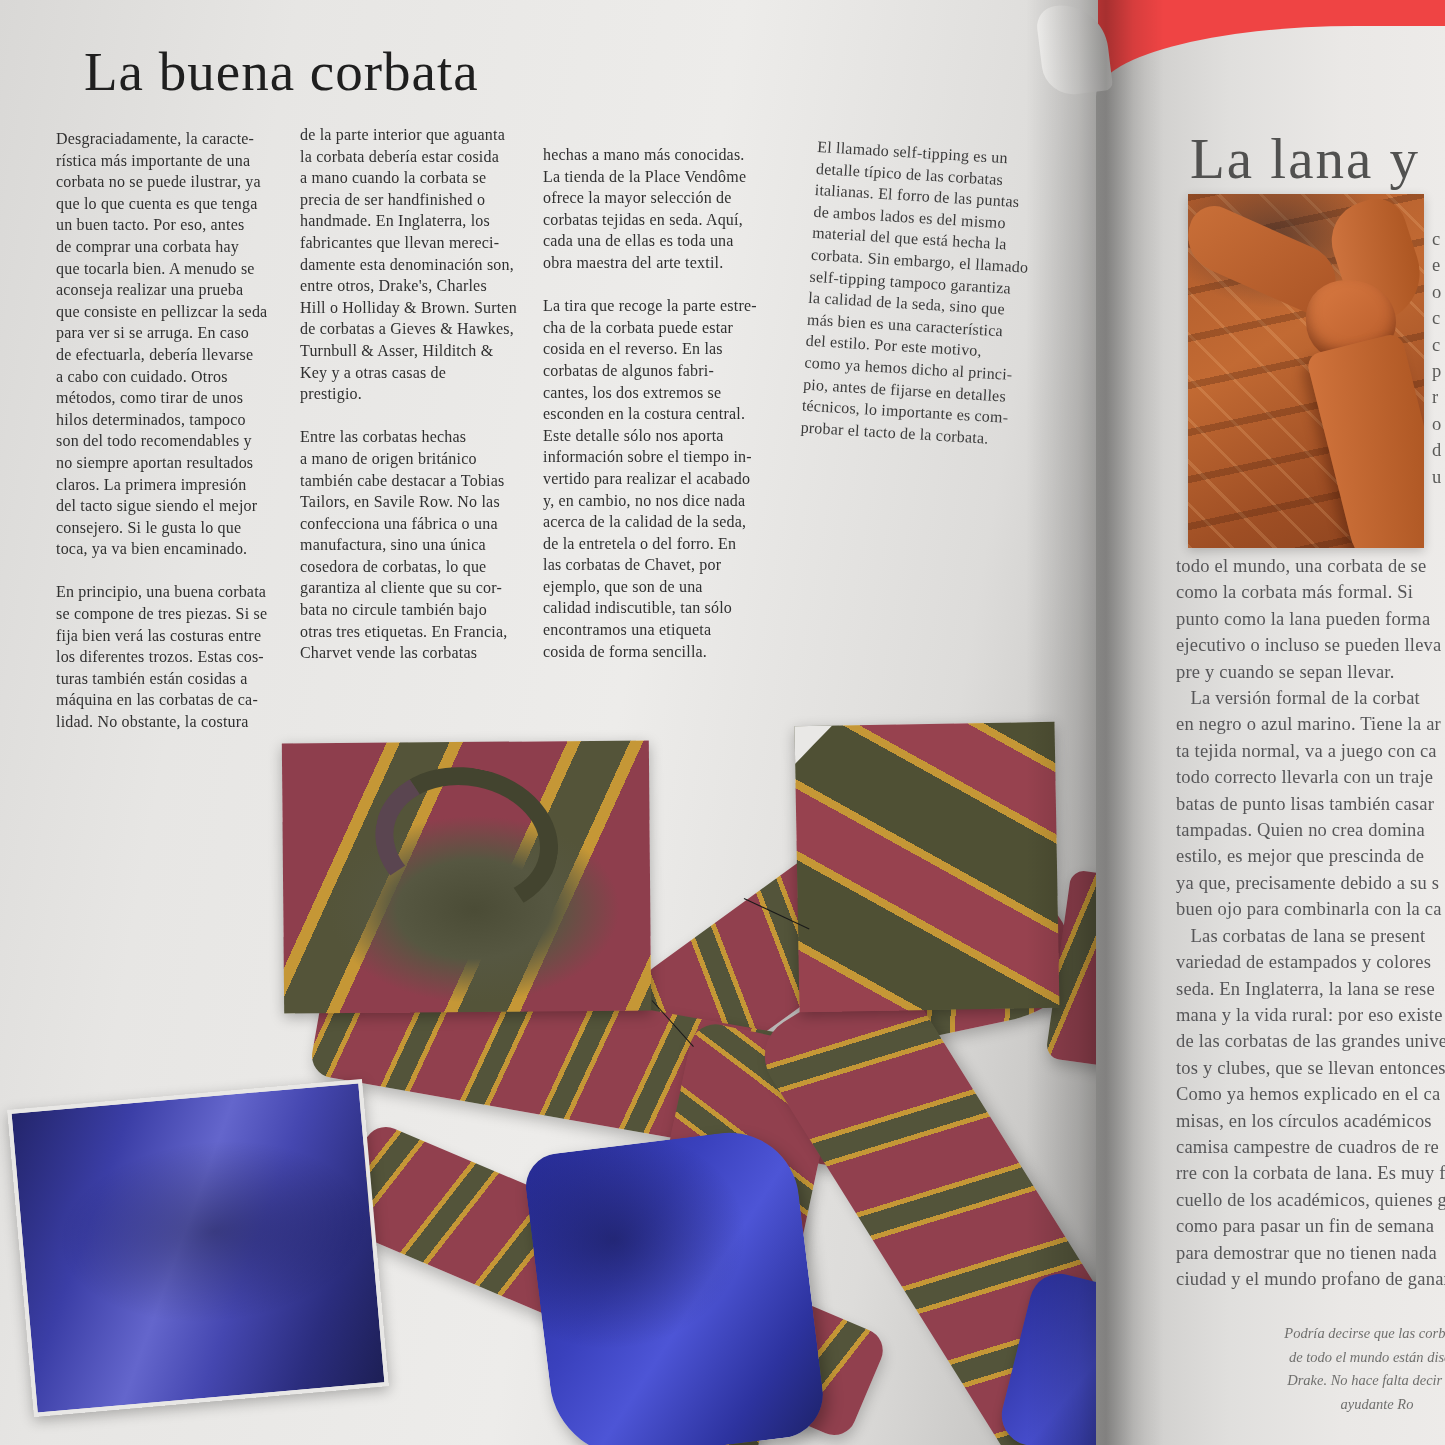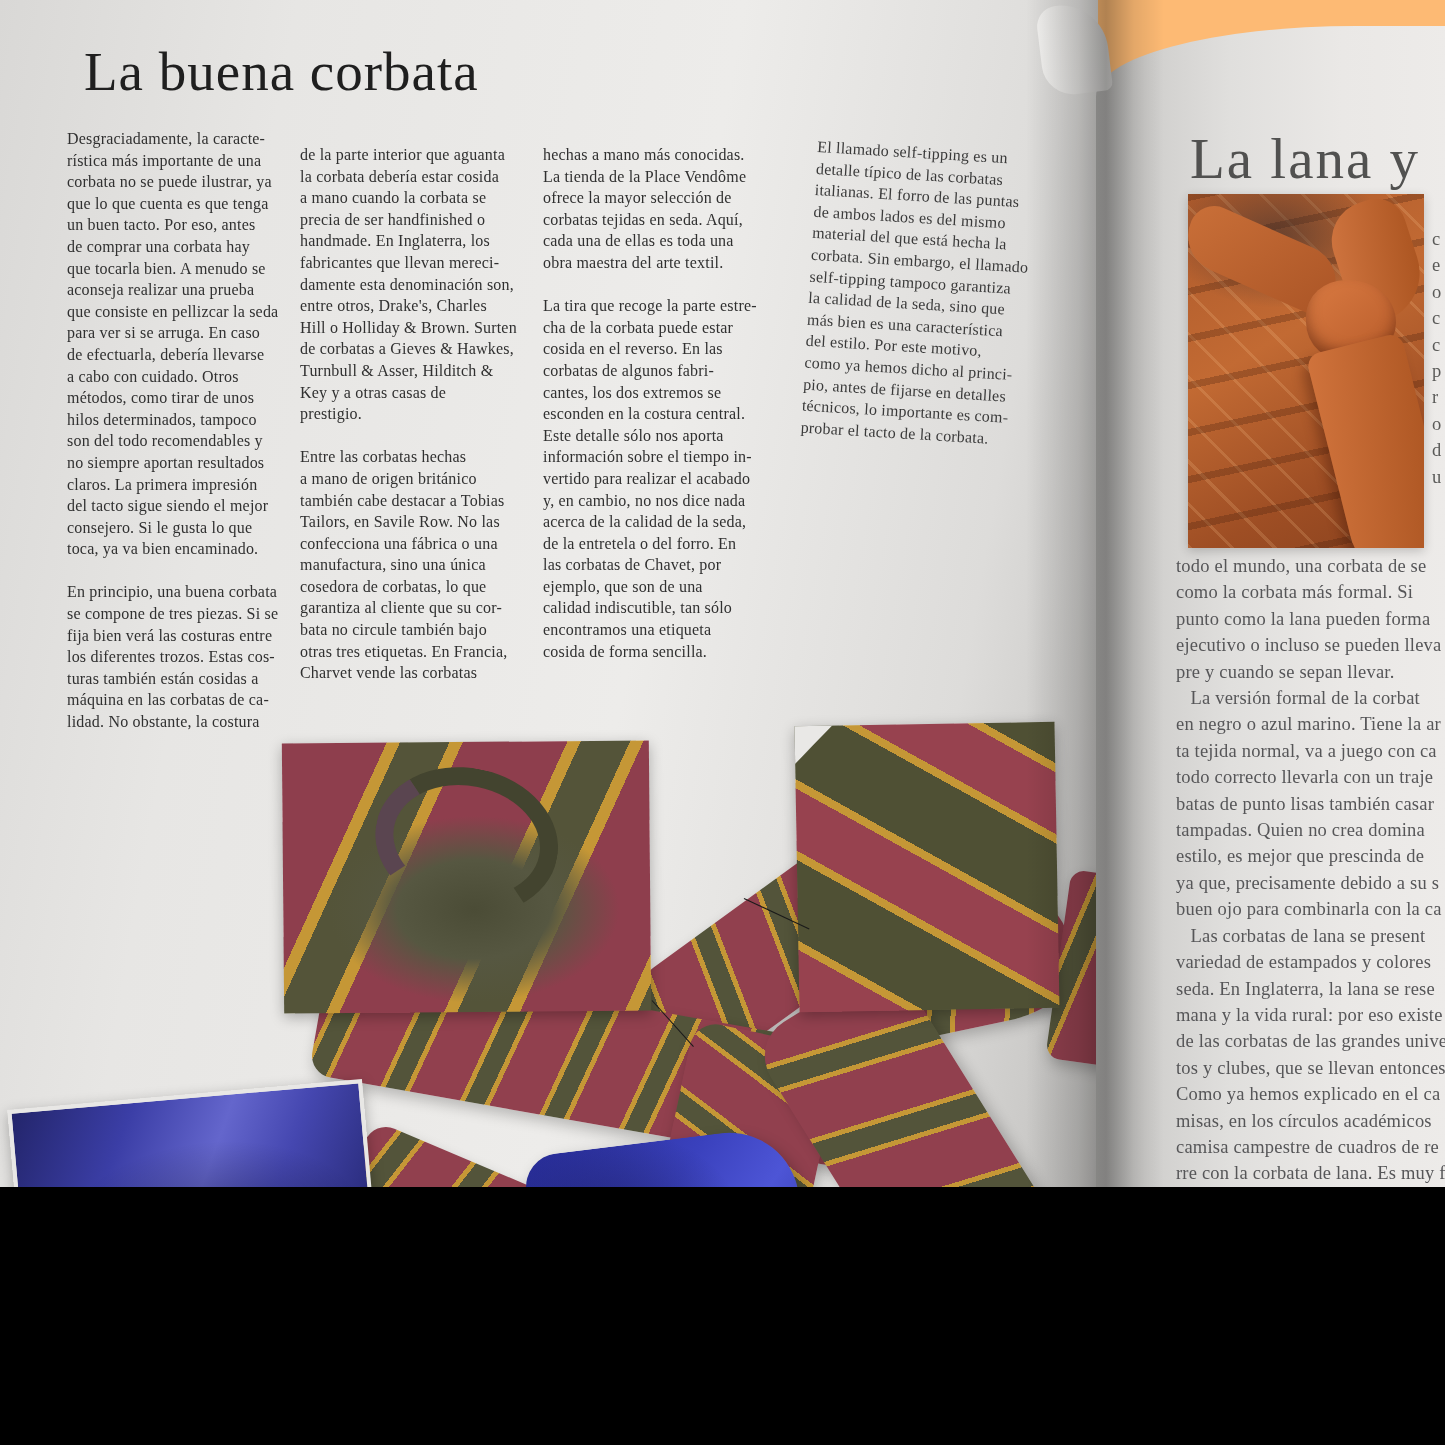--- a/index.html
+++ b/index.html
@@ -1,35 +1,35 @@
 <!DOCTYPE html>
 <html><head>
 <meta charset="utf-8">
 <style>
   html,body{margin:0;padding:0;background:#000;}
-  #frame{position:relative;width:1445px;height:1187px;overflow:hidden;background:#fdba74;
+  #frame{position:relative;width:1445px;height:1445px;overflow:hidden;background:#ef4444;
          font-family:"Liberation Serif","DejaVu Serif",serif;}
   
   .page-left{position:absolute;left:0;top:0;width:1098px;height:1445px;
     background:linear-gradient(100deg,#d9d8d6 0%,#e7e6e4 22%,#edecea 55%,#dddcda 80%,#c2c1bf 96%,#aeadab 100%);}
   .page-right{position:absolute;left:1096px;top:26px;width:352px;height:1419px;
     border-top-left-radius:260px 70px;
     background:linear-gradient(90deg,#b4b3b1 0%,#cfcecc 14%,#e0dfdd 38%,#eae8e6 70%,#edebe9 100%);}
   .fore-edge{position:absolute;left:1040px;top:4px;width:68px;height:90px;
     background:linear-gradient(90deg,#f4f3f1,#d2d1cf);border-radius:26px 60px 10px 40px;
     transform:rotate(-7deg);}
   .gutter{position:absolute;left:1026px;top:0;width:138px;height:1445px;pointer-events:none;
     background:linear-gradient(90deg,rgba(0,0,0,0) 0%,rgba(0,0,0,.16) 38%,rgba(0,0,0,.30) 58%,rgba(0,0,0,.10) 78%,rgba(0,0,0,0) 100%);}
   
   .title-left{position:absolute;left:84px;top:40px;margin:0;font-weight:normal;
     font-size:55px;letter-spacing:1px;color:#1f1f1f;}
   .col{position:absolute;white-space:pre-line;font-size:16px;line-height:21.6px;
     color:#303030;letter-spacing:.2px;width:245px;}
-  .col1{left:67px;top:128px;}
-  .col2{left:300px;top:144px;}
+  .col1{left:56px;top:128px;}
+  .col2{left:300px;top:124px;}
   .col3{left:543px;top:144px;}
   .col4{left:818px;top:136px;transform:rotate(3.4deg);transform-origin:left top;color:#3a3a3a;}
   
   .band{position:absolute;box-shadow:3px 6px 14px rgba(0,0,0,.22);
     background:repeating-linear-gradient(105deg,#91404e 0 24px,#c59736 24px 29px,#53543a 29px 48px,#c59736 48px 53px,#91404e 53px 78px);}
   .p1{left:598px;top:862px;width:440px;height:118px;transform:rotate(-36deg);border-radius:60px 20px 40px 20px;}
   .p2{left:842px;top:888px;width:228px;height:142px;transform:rotate(-12deg);border-radius:50% 50% 32% 32%;}
   .p3{left:315px;top:1000px;width:545px;height:122px;transform:rotate(10deg);border-radius:22px;}
   .p4{left:330px;top:1225px;width:560px;height:112px;transform:rotate(23deg);border-radius:22px;}
   .p5{left:645px;top:1030px;width:150px;height:470px;transform:rotate(12deg);border-radius:26px;

